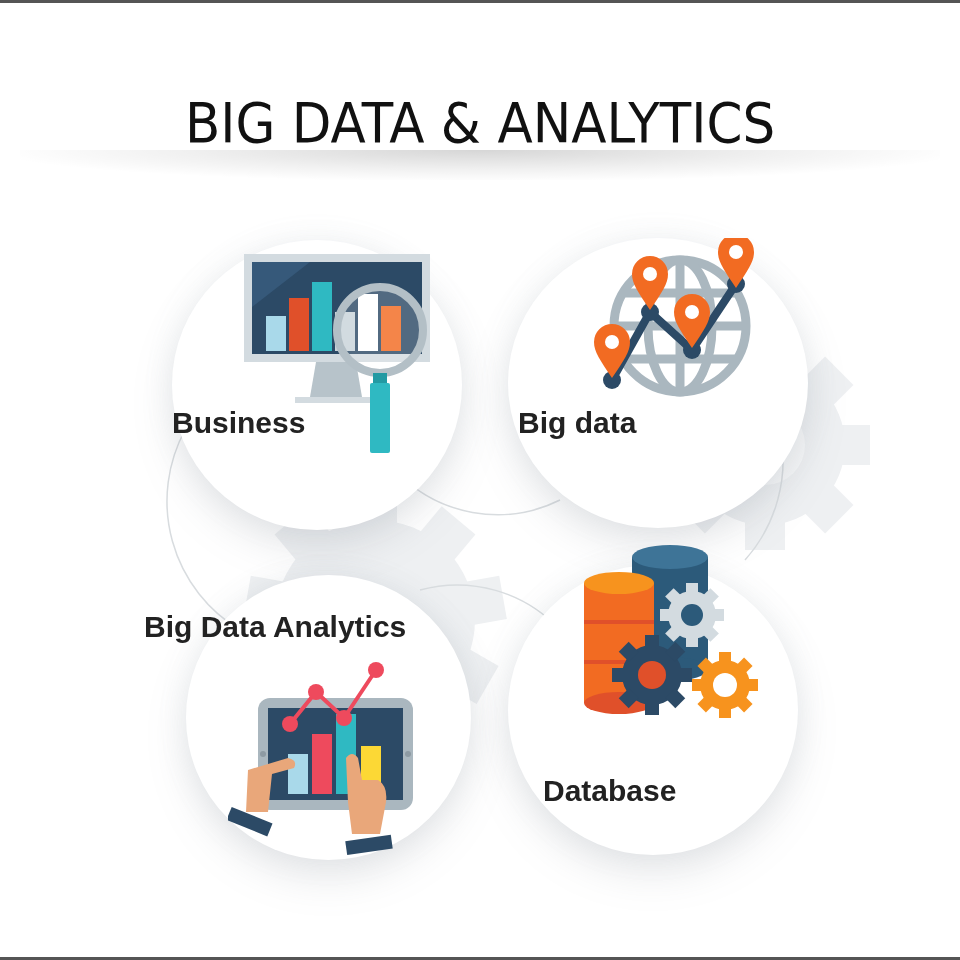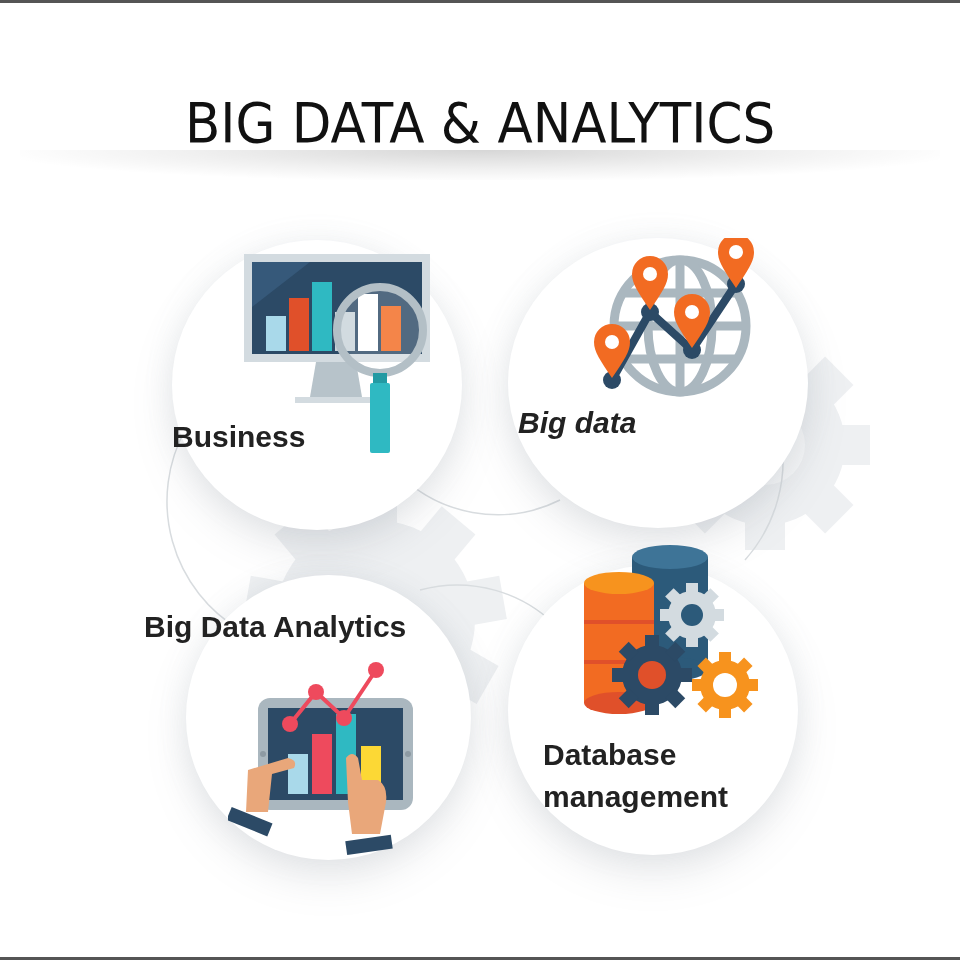--- a/index.html
+++ b/index.html
@@ -63,21 +63,21 @@
   <rect x="72" y="30" width="20" height="69" fill="#2fb9c2"></rect>
   <rect x="95" y="60" width="20" height="39" fill="#c9d3d9"></rect>
   <rect x="118" y="42" width="20" height="57" fill="#ffffff"></rect>
   <rect x="141" y="54" width="20" height="45" fill="#f26b22"></rect>
   <polygon points="76,110 116,110 122,145 70,145" fill="#b7c3ca"></polygon>
   <rect x="55" y="145" width="82" height="6" fill="#d3dbe0"></rect>
   <circle cx="140" cy="78" r="43" fill="rgba(255,255,255,0.18)" stroke="#b3bfc6" stroke-width="8"></circle>
   <rect x="133" y="121" width="14" height="10" fill="#239aa3"></rect>
   <rect x="130" y="131" width="20" height="70" rx="2" fill="#2fb9c2"></rect>
 </svg>
-<div class="label" style="left:172px;top:416px;">
+<div class="label" style="left:172px;top:402px;">
   <div>Business</div>
 </div>
 
 <div class="circle" style="left:508px;top:238px;width:300px;height:290px;"></div>
 <svg class="icon" style="left:590px;top:238px;" width="180" height="160" viewBox="0 0 180 160">
   <g fill="none" stroke="#aab7bf" stroke-width="9">
     <circle cx="90" cy="88" r="66"></circle>
     <ellipse cx="90" cy="88" rx="32" ry="66"></ellipse>
     <line x1="90" y1="22" x2="90" y2="154"></line>
     <line x1="24" y1="88" x2="156" y2="88"></line>
@@ -97,21 +97,21 @@
     <path d="M102 110 C90 92 84 84 84 74 A18 18 0 0 1 120 74 C120 84 114 92 102 110Z"></path>
     <path d="M146 44 C134 26 128 18 128 8 A18 18 0 0 1 164 8 C164 18 158 26 146 44Z" transform="translate(0,6)"></path>
   </g>
   <g fill="#fff">
     <circle cx="22" cy="104" r="7"></circle>
       <circle cx="60" cy="36" r="7"></circle>
       <circle cx="102" cy="74" r="7"></circle>
       <circle cx="146" cy="14" r="7"></circle>
   </g>
 </svg>
-<div class="label" style="left:518px;top:402px;font-style:italic;">
+<div class="label" style="left:518px;top:402px;">
   <div>Big data</div>
 </div>
 
 <div class="circle" style="left:186px;top:575px;width:285px;height:285px;"></div>
 <div class="label" style="left:144px;top:606px;">
   <div>Big Data Analytics</div>
 </div>
 <svg class="icon" style="left:228px;top:662px;" width="190" height="195" viewBox="0 0 190 195">
   <rect x="30" y="36" width="155" height="112" rx="12" fill="#aab7bf"></rect>
   <rect x="40" y="46" width="135" height="92" fill="#2c4a66"></rect>
@@ -180,18 +180,17 @@
         <rect x="-6" y="-33" width="12" height="12" transform="rotate(90)"></rect>
         <rect x="-6" y="-33" width="12" height="12" transform="rotate(135)"></rect>
         <rect x="-6" y="-33" width="12" height="12" transform="rotate(180)"></rect>
         <rect x="-6" y="-33" width="12" height="12" transform="rotate(225)"></rect>
         <rect x="-6" y="-33" width="12" height="12" transform="rotate(270)"></rect>
         <rect x="-6" y="-33" width="12" height="12" transform="rotate(315)"></rect>
       </g>
     <circle r="12" fill="#fff"></circle>
   </g>
 </svg>
-<div class="label" style="left:543px;top:734px;">
+<div class="label" style="left:543px;top:770px;">
   <div>Database</div>
-  <div>management</div>
 </div>
 
 <div class="frame-bottom"></div>
 
 </body></html>

